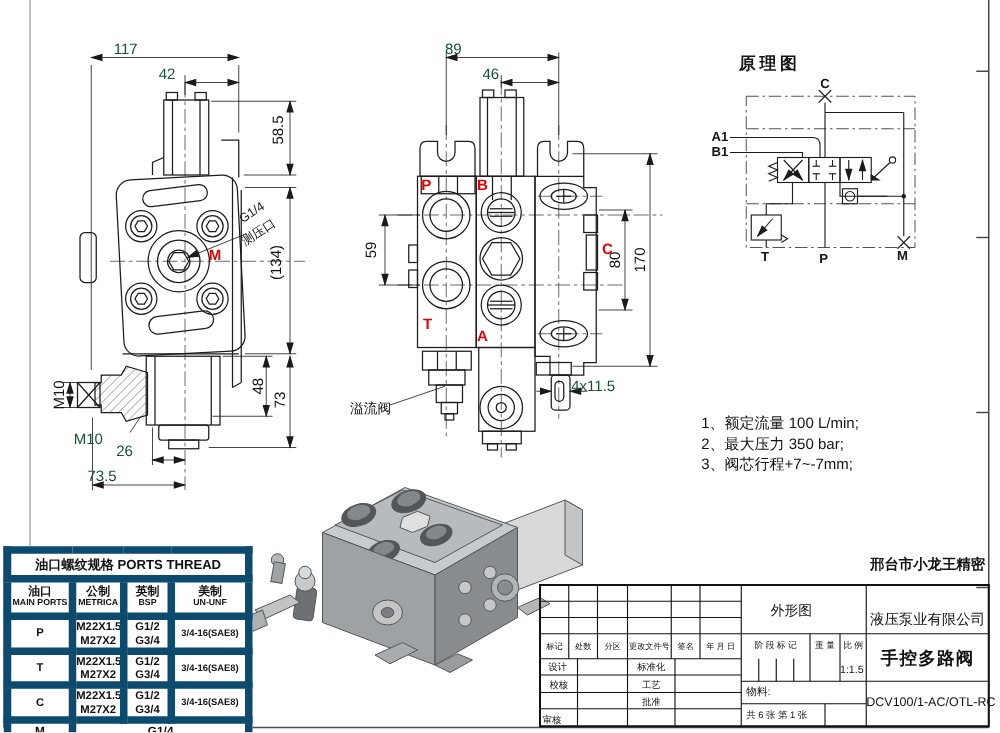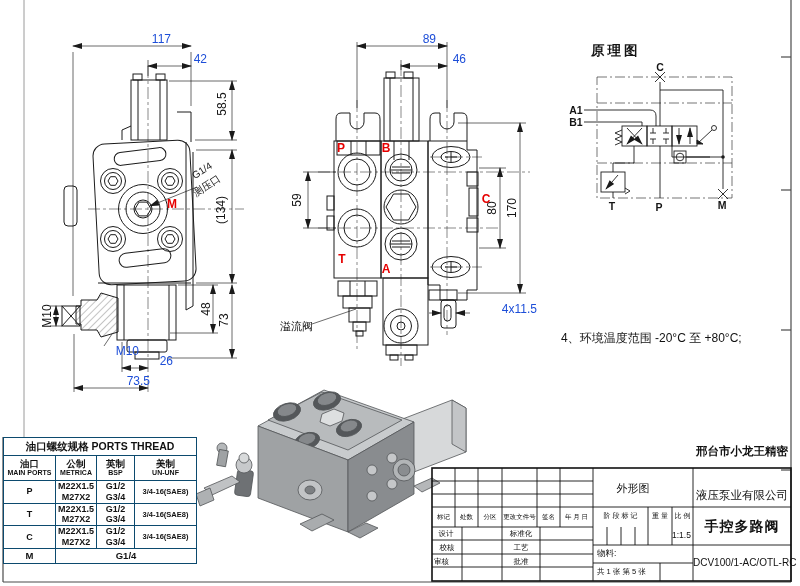--- a/index.html
+++ b/index.html
@@ -1,38 +1,38 @@
 <!DOCTYPE html>
 <html><head>
 <meta charset="utf-8">
 <style>
   html,body{margin:0;padding:0;background:#fff;}
   #sheet{position:relative;width:800px;height:586px;background:#ffffff;overflow:hidden;
          font-family:"Liberation Sans",sans-serif;color:#111;}
   svg{position:absolute;left:0;top:0;}
   
-  .hdim{position:absolute;width:80px;margin-left:-40px;text-align:right;
-        font:12px "Liberation Sans",sans-serif;color:#1d4ed8;white-space:nowrap;}
+  .hdim{position:absolute;width:80px;margin-left:-40px;text-align:left;
+        font:12px "Liberation Sans",sans-serif;color:#14532d;white-space:nowrap;}
   .vdim{position:absolute;width:80px;margin-left:-40px;margin-top:-7px;text-align:center;
         font:12px "Liberation Sans",sans-serif;color:#141414;transform:rotate(-90deg);white-space:nowrap;}
   .port{position:absolute;width:16px;margin-left:-8px;text-align:center;
         font:bold 12px "Liberation Sans",sans-serif;color:#e60000;}
   .ann{position:absolute;font:11px "Liberation Sans",sans-serif;color:#141414;white-space:nowrap;}
   .rot35{transform:rotate(-33deg);}
   .sch-lab{position:absolute;width:24px;margin-left:-12px;text-align:center;
            font:bold 10.5px "Liberation Sans",sans-serif;color:#141414;}
   
   #tech{position:absolute;left:561px;top:323px;width:236px;}
   #tech .t-title{font:bold 15px "Liberation Sans",sans-serif;letter-spacing:3px;margin-left:62px;}
   #tech .t-item{font:12px "Liberation Sans",sans-serif;line-height:16.5px;white-space:nowrap;}
   #tech .t-list{margin-top:7px;}
   
   #ports-table{position:absolute;left:3px;top:437px;width:193px;border-collapse:collapse;
                table-layout:fixed;background:#fff;}
-  #ports-table td,#ports-table th{border:1px solid #0c4a6e;padding:0;text-align:center;
+  #ports-table td,#ports-table th{border:6px solid #0c4a6e;padding:0;text-align:center;
                font-family:"Liberation Sans",sans-serif;color:#111;overflow:hidden;}
   #ports-table .tt{font:bold 10.5px "Liberation Sans",sans-serif;height:17px;}
   #ports-table .hz{font:bold 9.5px "Liberation Sans",sans-serif;line-height:1.15;height:24px;}
   #ports-table .hz .en{font-size:7px;display:block;font-weight:bold;}
   #ports-table .dc{font:bold 9px "Liberation Sans",sans-serif;line-height:1.2;height:21px;}
   #ports-table .dc span{display:block;}
   #ports-table .mr{font:bold 9.5px "Liberation Sans",sans-serif;height:14px;}
   
   .tbt{position:absolute;font-family:"Liberation Sans",sans-serif;color:#111;white-space:nowrap;}
   .c{text-align:center;}
@@ -435,21 +435,23 @@
 <span class="ann" style="left:591px;top:42px;font-size:13.5px;font-weight:bold;letter-spacing:3px">原理图</span>
 <span class="sch-lab" style="left:660px;top:61px">C</span>
 <span class="sch-lab" style="left:576px;top:104px">A1</span>
 <span class="sch-lab" style="left:576px;top:116px">B1</span>
 <span class="sch-lab" style="left:612px;top:200px">T</span>
 <span class="sch-lab" style="left:659px;top:201px">P</span>
 <span class="sch-lab" style="left:722px;top:199px">M</span>
 
 <div id="tech">
   <div class="t-list">
-    <div class="t-item">4、环境温度范围 -20°C 至 +80°C;</div>
+    <div class="t-item">1、额定流量 100 L/min;</div>
+    <div class="t-item">2、最大压力 350 bar;</div>
+    <div class="t-item">3、阀芯行程+7~-7mm;</div>
   </div>
 </div>
 
 <table id="ports-table">
   <colgroup>
         <col style="width:52px">
         <col style="width:41px">
         <col style="width:38px">
         <col style="width:62px">
       </colgroup>
@@ -509,27 +511,27 @@
 <span class="tbt c" style="left:432px;top:513px;width:23px;font-size:6.5px">标记</span>
 <span class="tbt c" style="left:455px;top:513px;width:23px;font-size:6.5px">处数</span>
 <span class="tbt c" style="left:478px;top:513px;width:24px;font-size:6.5px">分区</span>
 <span class="tbt c" style="left:502px;top:513px;width:35px;font-size:6.5px">更改文件号</span>
 <span class="tbt c" style="left:537px;top:513px;width:23px;font-size:6.5px">签名</span>
 <span class="tbt c" style="left:560px;top:513px;width:33px;font-size:6.5px">年 月 日</span>
 <span class="tbt c" style="left:432px;top:529px;width:28px;font-size:7.5px">设计</span>
 <span class="tbt c" style="left:502px;top:529px;width:38px;font-size:7.5px">标准化</span>
 <span class="tbt c" style="left:432px;top:543px;width:30px;font-size:7.5px">校核</span>
 <span class="tbt c" style="left:502px;top:543px;width:38px;font-size:7.5px">工艺</span>
-<span class="tbt c" style="left:432px;top:557px;width:19px;font-size:7.5px">审核</span>
+<span class="tbt c" style="left:432px;top:571px;width:19px;font-size:7.5px">审核</span>
 <span class="tbt c" style="left:502px;top:557px;width:38px;font-size:7.5px">批准</span>
 <span class="tbt c" style="left:593px;top:481px;width:80px;font-size:11px">外形图</span>
 <span class="tbt c" style="left:593px;top:511px;width:55px;font-size:7px">阶 段 标 记</span>
 <span class="tbt c" style="left:648px;top:511px;width:24px;font-size:7px">重 量</span>
 <span class="tbt c" style="left:672px;top:511px;width:21px;font-size:7px">比 例</span>
 <span class="tbt c" style="left:672px;top:530px;width:17px;font-size:8.5px">1:1.5</span>
 <span class="tbt" style="left:597px;top:548px;font-size:8.5px">物料:</span>
-<span class="tbt" style="left:597px;top:567px;font-size:7.5px">共 1 张  第 5 张</span>
+<span class="tbt" style="left:597px;top:567px;font-size:7.5px">共 6 张  第 1 张</span>
 <span class="tbt c" style="left:695px;top:444px;width:94px;font-size:11.5px;font-weight:bold">邢台市小龙王精密</span>
 <span class="tbt c" style="left:695px;top:488px;width:94px;font-size:11.5px;font-weight:normal">液压泵业有限公司</span>
 <span class="tbt c" style="left:693px;top:518px;width:98px;font-size:14px;font-weight:bold;letter-spacing:1px">手控多路阀</span>
 <span class="tbt c" style="left:693px;top:557px;width:82px;font-size:10px">DCV100/1-AC/OTL-RC</span>
 
 </div>
 
 </body></html>

